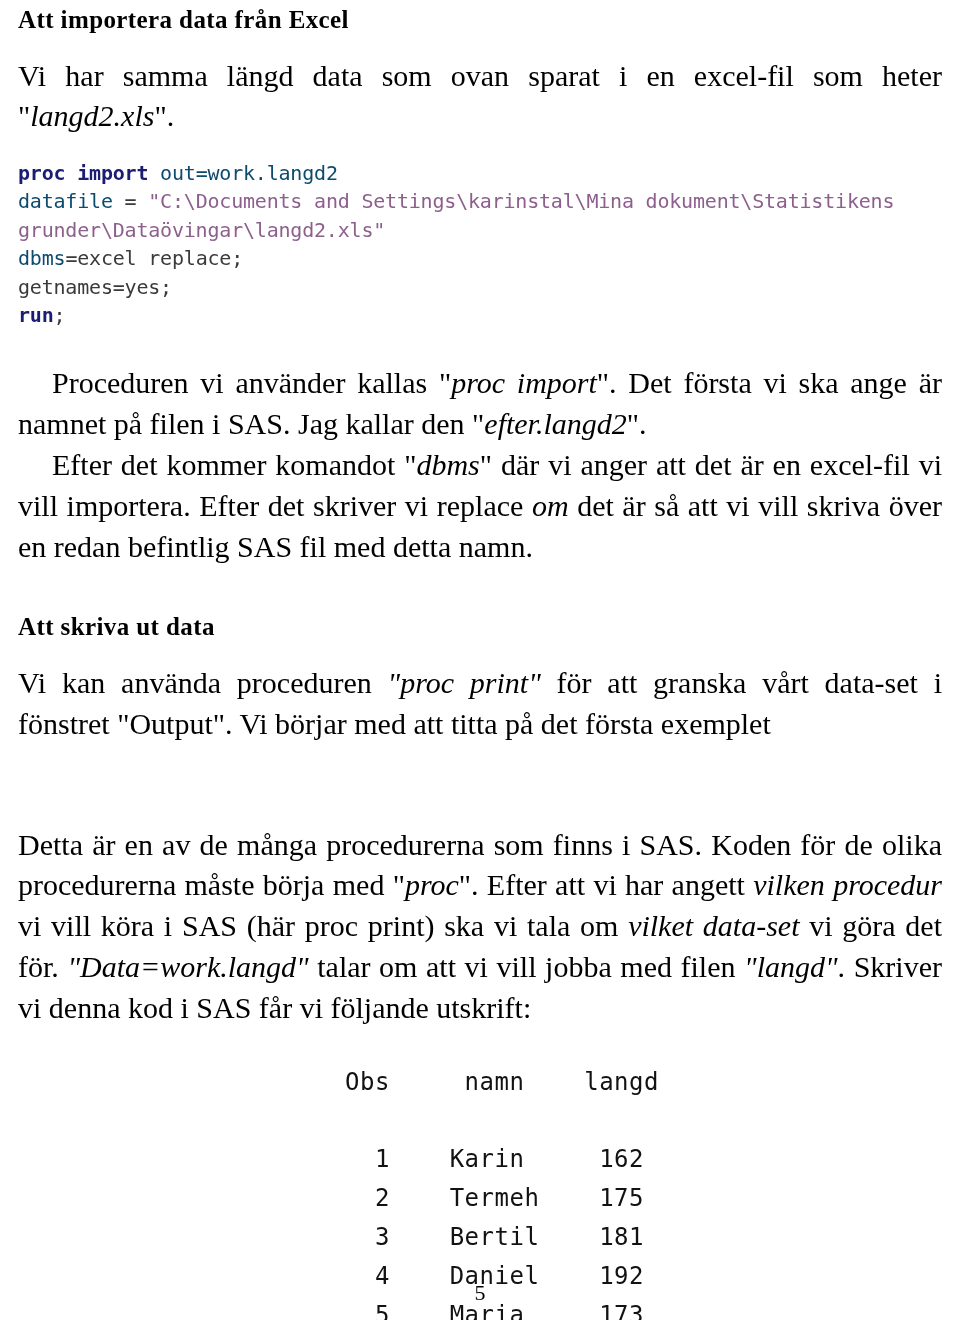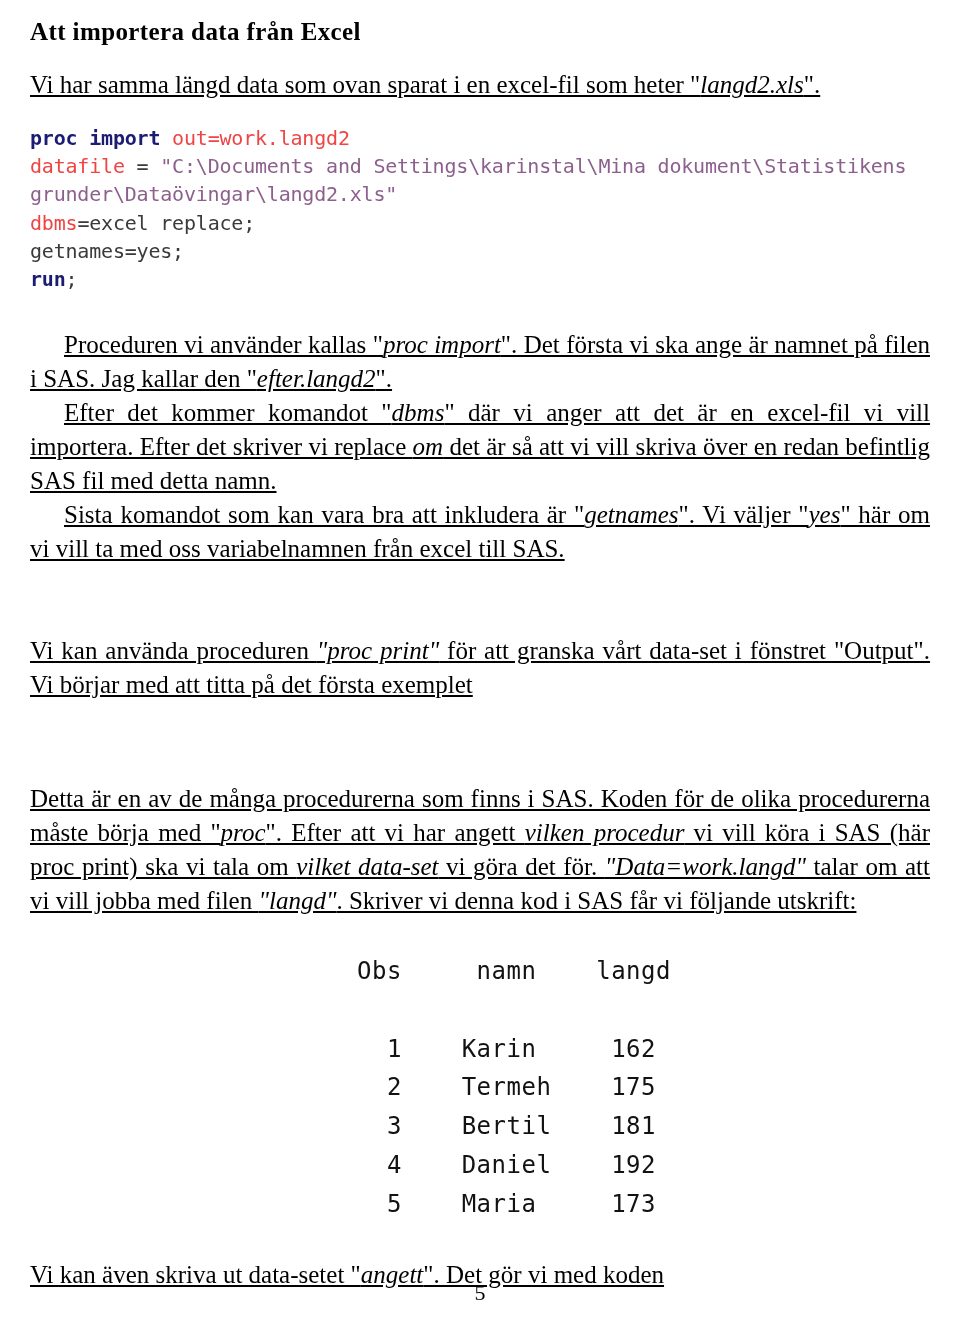--- a/index.html
+++ b/index.html
@@ -12,46 +12,45 @@
     height: 1320px;
     position: relative;
     font-family: "Liberation Serif", "DejaVu Serif", serif;
     color: #000000;
     overflow: hidden;
   }
   .page {
     position: relative;
     width: 960px;
     height: 1320px;
-    padding: 12px;
+    padding: 0;
     box-sizing: border-box;
   }
 
   
   h1.doc-heading {
     font-family: "Liberation Serif", "DejaVu Serif", serif;
     font-weight: bold;
     font-size: 25px;
     letter-spacing: 0.4px;
     margin: 0;
     padding: 0 0 0 18px;
     line-height: 1.1;
   }
   .heading-block { padding-top: 6px; }
 
   
   p.body-par {
-    font-size: 25px;
+    font-size: 30px;
     line-height: 1.36;
     margin: 0;
     padding: 0 18px 0 18px;
     text-align: justify;
     text-justify: inter-word;
     hyphens: none;
-    text-decoration: underline;
   }
   p.body-par.indent { text-indent: 34px; }
   p.body-par.noindent { text-indent: 0; }
   .gap-md { height: 22px; }
   .gap-lg { height: 34px; }
   .gap-xl { height: 46px; }
 
   em.it { font-style: italic; }
 
   
@@ -60,21 +59,21 @@
     font-size: 20px;
     line-height: 1.42;
     margin: 0;
     padding: 0 0 0 18px;
     white-space: pre-wrap;
     word-break: break-word;
     color: #3a3a3a;
     letter-spacing: -0.2px;
   }
   .kw      { color: #1c1c73; font-weight: bold; }
-  .opt     { color: #ef4444; }
+  .opt     { color: #0c4a6e; }
   .str     { color: #8c5f8c; }
   .plain   { color: #3a3a3a; }
 
   
   pre.output-listing {
     font-family: "DejaVu Sans Mono", "Liberation Mono", monospace;
     font-size: 24px;
     line-height: 1.62;
     margin: 0;
     padding: 0 0 0 345px;
@@ -115,24 +114,26 @@
 <span class="plain">getnames=yes;</span>
 <span class="kw">run</span><span class="plain">;</span></pre>
 
   <div class="gap-lg"></div>
 
   <p class="body-par indent"><span>Proceduren vi använder kallas "</span><em class="it">proc import</em><span>". Det första vi ska ange är namnet på filen i SAS. Jag kallar den "</span><em class="it">efter.langd2</em><span>".</span></p>
 
 
   <p class="body-par indent"><span>Efter det kommer komandot "</span><em class="it">dbms</em><span>" där vi anger att det är en excel-fil vi vill importera. Efter det skriver vi replace </span><em class="it">om</em><span> det är så att vi vill skriva över en redan befintlig SAS fil med detta namn.</span></p>
 
-  <p class="body-par indent"><span>Sista komandot som kan vara bra att inkludera är "</span><em class="it">getnames</em><span>". Vi väljer "</span><em class="it">yes</em><span>" här om vi vill ta med oss variabelnamnen från excel till SAS.</span></p>
 
   <div class="gap-xl"></div>
 
+  <div>
+    <h1 class="doc-heading">Att skriva ut data</h1>
+  </div>
 
   <div class="gap-md"></div>
 
   <p class="body-par noindent"><span>Vi kan använda proceduren </span><em class="it">"proc print"</em><span> för att granska vårt data-set i fönstret "Output". Vi börjar med att titta på det första exemplet</span></p>
 
   <div class="gap-xl"></div>
 
 
   <div class="gap-lg"></div>
 

